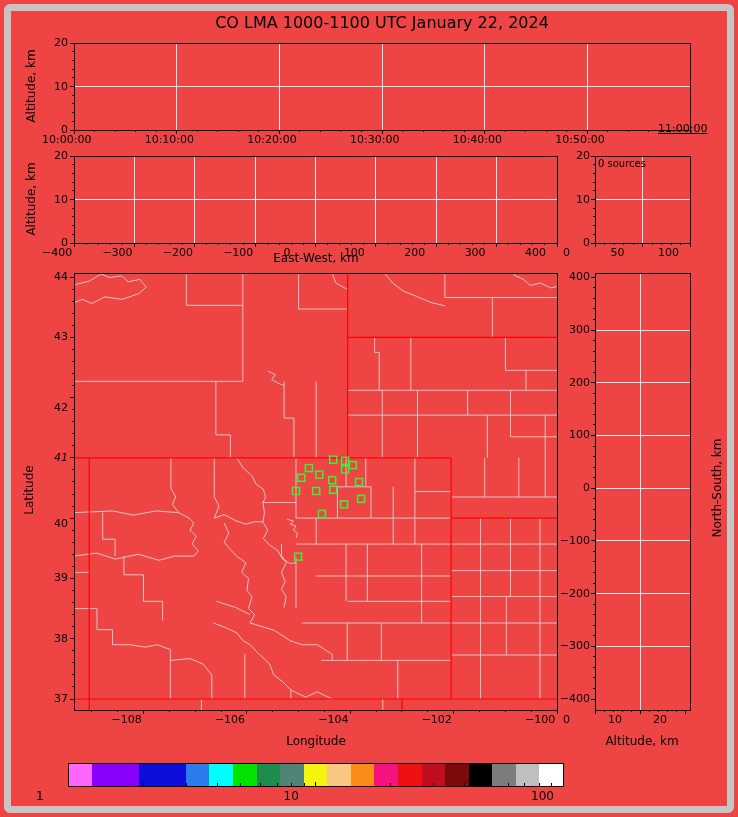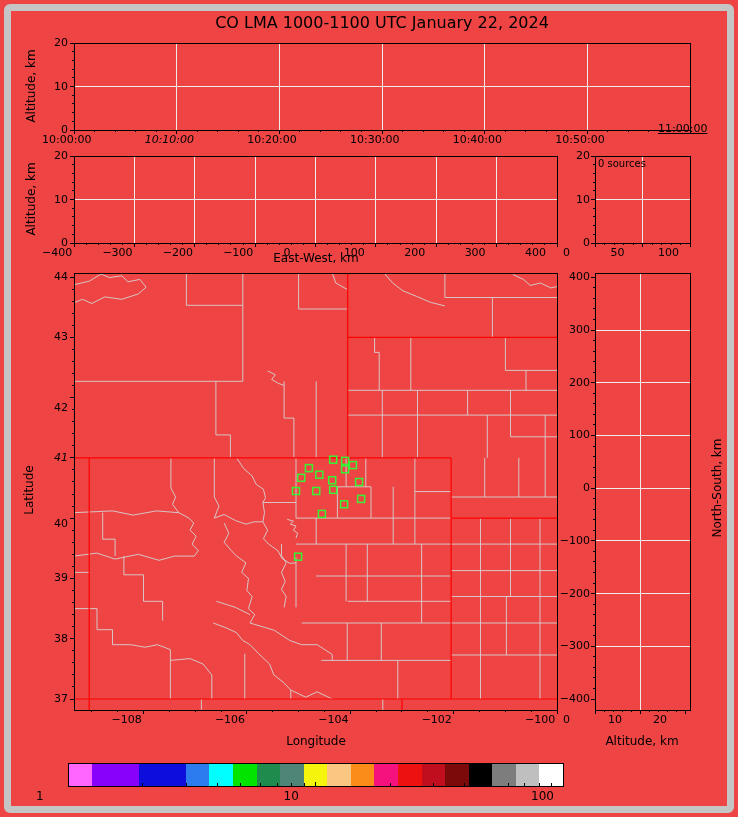--- a/index.html
+++ b/index.html
@@ -438,21 +438,21 @@
   <div class="axis-label" style="left:316px;top:258px">East-West, km</div>
   <div class="axis-label rot" style="left:29px;top:490px">Latitude</div>
   <div class="axis-label" style="left:316px;top:741px">Longitude</div>
   <div class="axis-label" style="left:642px;top:741px">Altitude, km</div>
   <div class="axis-label rot" style="left:717px;top:488px">North-South, km</div>
 
   <div class="annotation">0 sources</div>
 
   <div class="border-frame"></div>
 <div class="tick-label c" style="left: 42px; top: 134px;">10:00:00</div>
-    <div class="tick-label c" style="left: 144.667px; top: 134px; font-style: italic;">10:10:00</div>
+    <div class="tick-label c" style="left: 144.667px; top: 134px;">10:10:00</div>
     <div class="tick-label c" style="left: 247.333px; top: 134px;">10:20:00</div>
     <div class="tick-label c" style="left: 350px; top: 134px;">10:30:00</div>
     <div class="tick-label c" style="left: 452.667px; top: 134px;">10:40:00</div>
     <div class="tick-label c" style="left: 555.333px; top: 134px;">10:50:00</div>
     <div class="tick-label c" style="left: 658px; top: 123px; text-decoration: underline;">11:00:00</div>
     <div class="tick-label r" style="left: 16px; top: 124px;">0</div>
     <div class="tick-label r" style="left: 16px; top: 237px;">0</div>
     <div class="tick-label r" style="left: 16px; top: 80.5px;">10</div>
     <div class="tick-label r" style="left: 16px; top: 193.5px;">10</div>
     <div class="tick-label r" style="left: 16px; top: 37px;">20</div>

